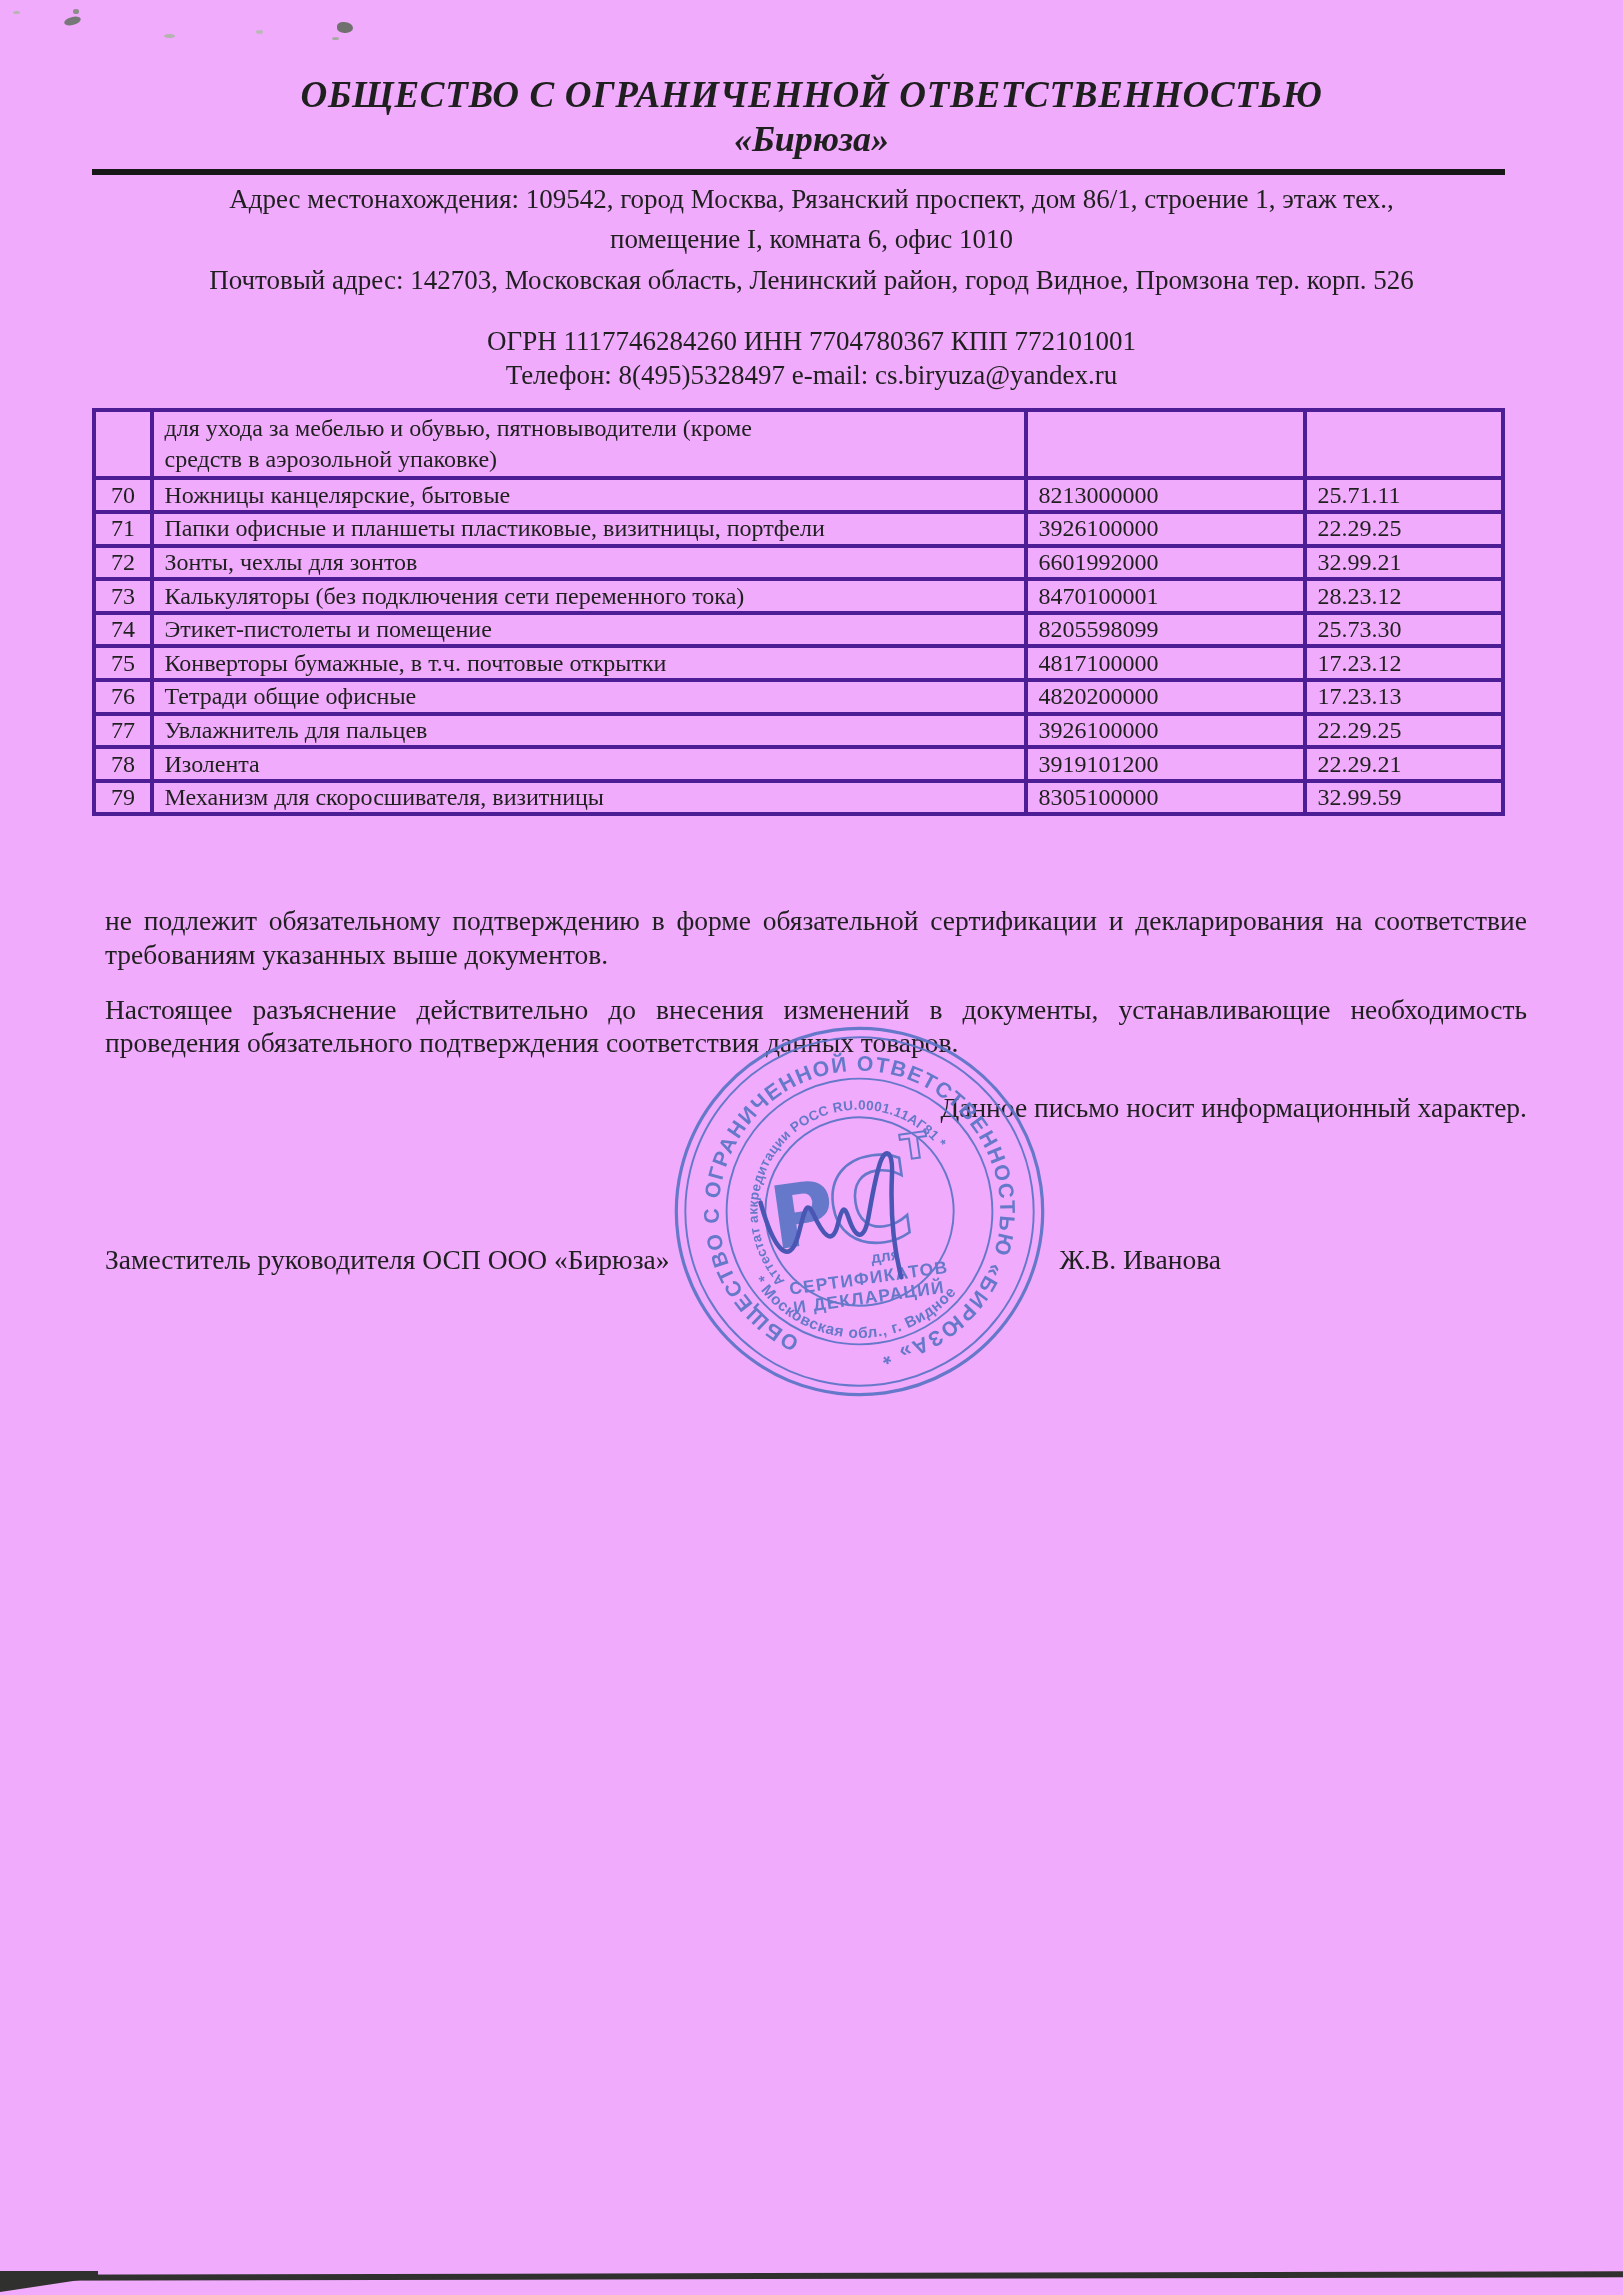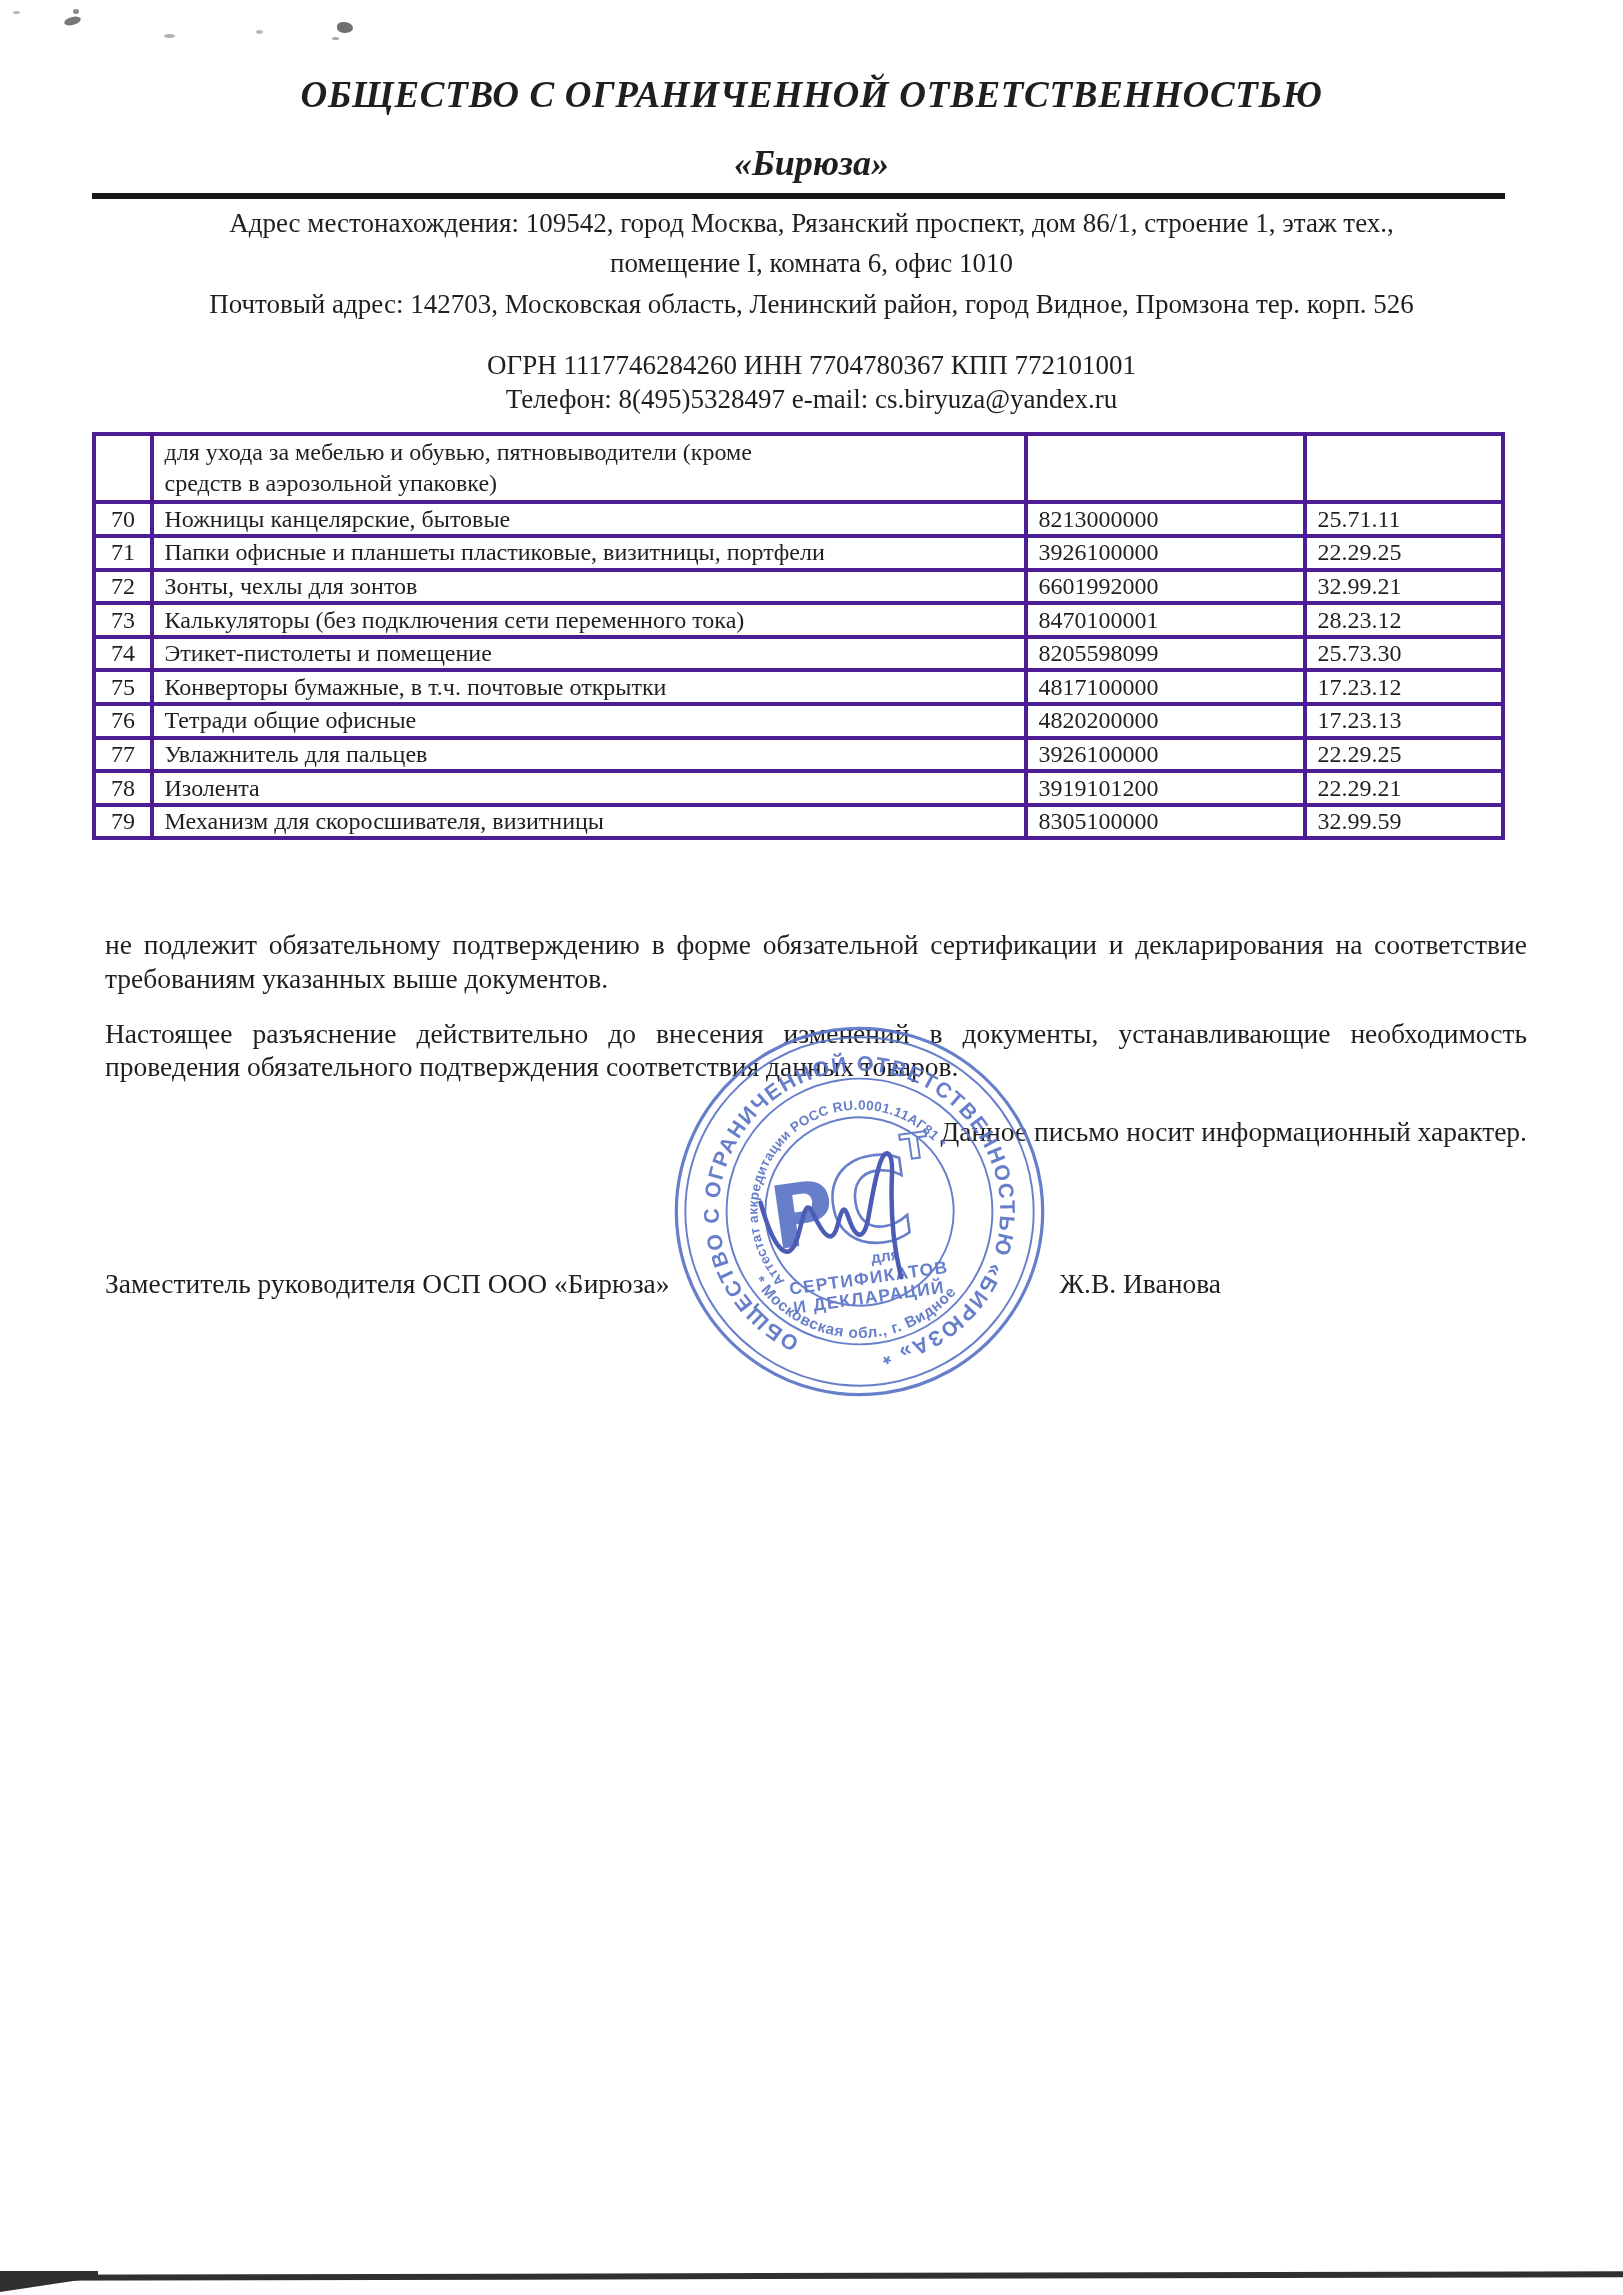--- a/index.html
+++ b/index.html
@@ -1,36 +1,36 @@
 <!DOCTYPE html>
 <html style="font-size:10.5px"><head>
 <meta charset="utf-8">
 <style>
   html,body{margin:0;padding:0;background:#e8e8e6;}
   .page{
     position:relative;
     width:1623px;height:2295px;
-    background:#ffffff;
+    background:#f0abfc;
     font-family:"Liberation Serif", serif;
     color:#1f1f1f;
     overflow:hidden;
   }
   
   .speck{position:absolute;background:#8d8d8a;border-radius:50%;}
   .sp1{left:64px;top:17px;width:17px;height:7.9px;transform:rotate(-15deg);background:#77777a;}
   .sp2{left:73px;top:9.2px;width:5.9px;height:4.6px;}
   .sp3{left:164px;top:34px;width:11px;height:3.9px;background:#b3b3b0;}
   .sp4{left:256px;top:30px;width:7.2px;height:3.9px;background:#b9b9b6;}
   .sp5{left:337px;top:22px;width:16.4px;height:11px;background:#70706e;border-radius:40% 60% 50% 50%;}
   .sp6{left:332px;top:37px;width:7.2px;height:3.3px;background:#a8a8a5;}
   .sp7{left:13px;top:10.5px;width:6.5px;height:3.3px;background:#b5b5b2;}
 
   .header{padding-top:73px;text-align:center;}
   .title1{font-size:37px;font-weight:bold;font-style:italic;letter-spacing:0.7px;}
-  .title2{font-size:36px;font-weight:bold;font-style:italic;margin-top:26px;}
+  .title2{font-size:36px;font-weight:bold;font-style:italic;margin-top:2px;}
   .rule{height:5.9px;background:#181818;margin:9.2px 118px 0 92px;}
   .addr{font-size:27px;line-height:1.2;margin-top:7.9px;}
   .reg{font-size:27px;margin-top:30px;}
   .phone{font-size:27px;margin-top:2.6px;}
 
   table.goods{
     margin:17px 0 0 92px;
     border-collapse:collapse;
     width:1408px;
     font-size:24px;

